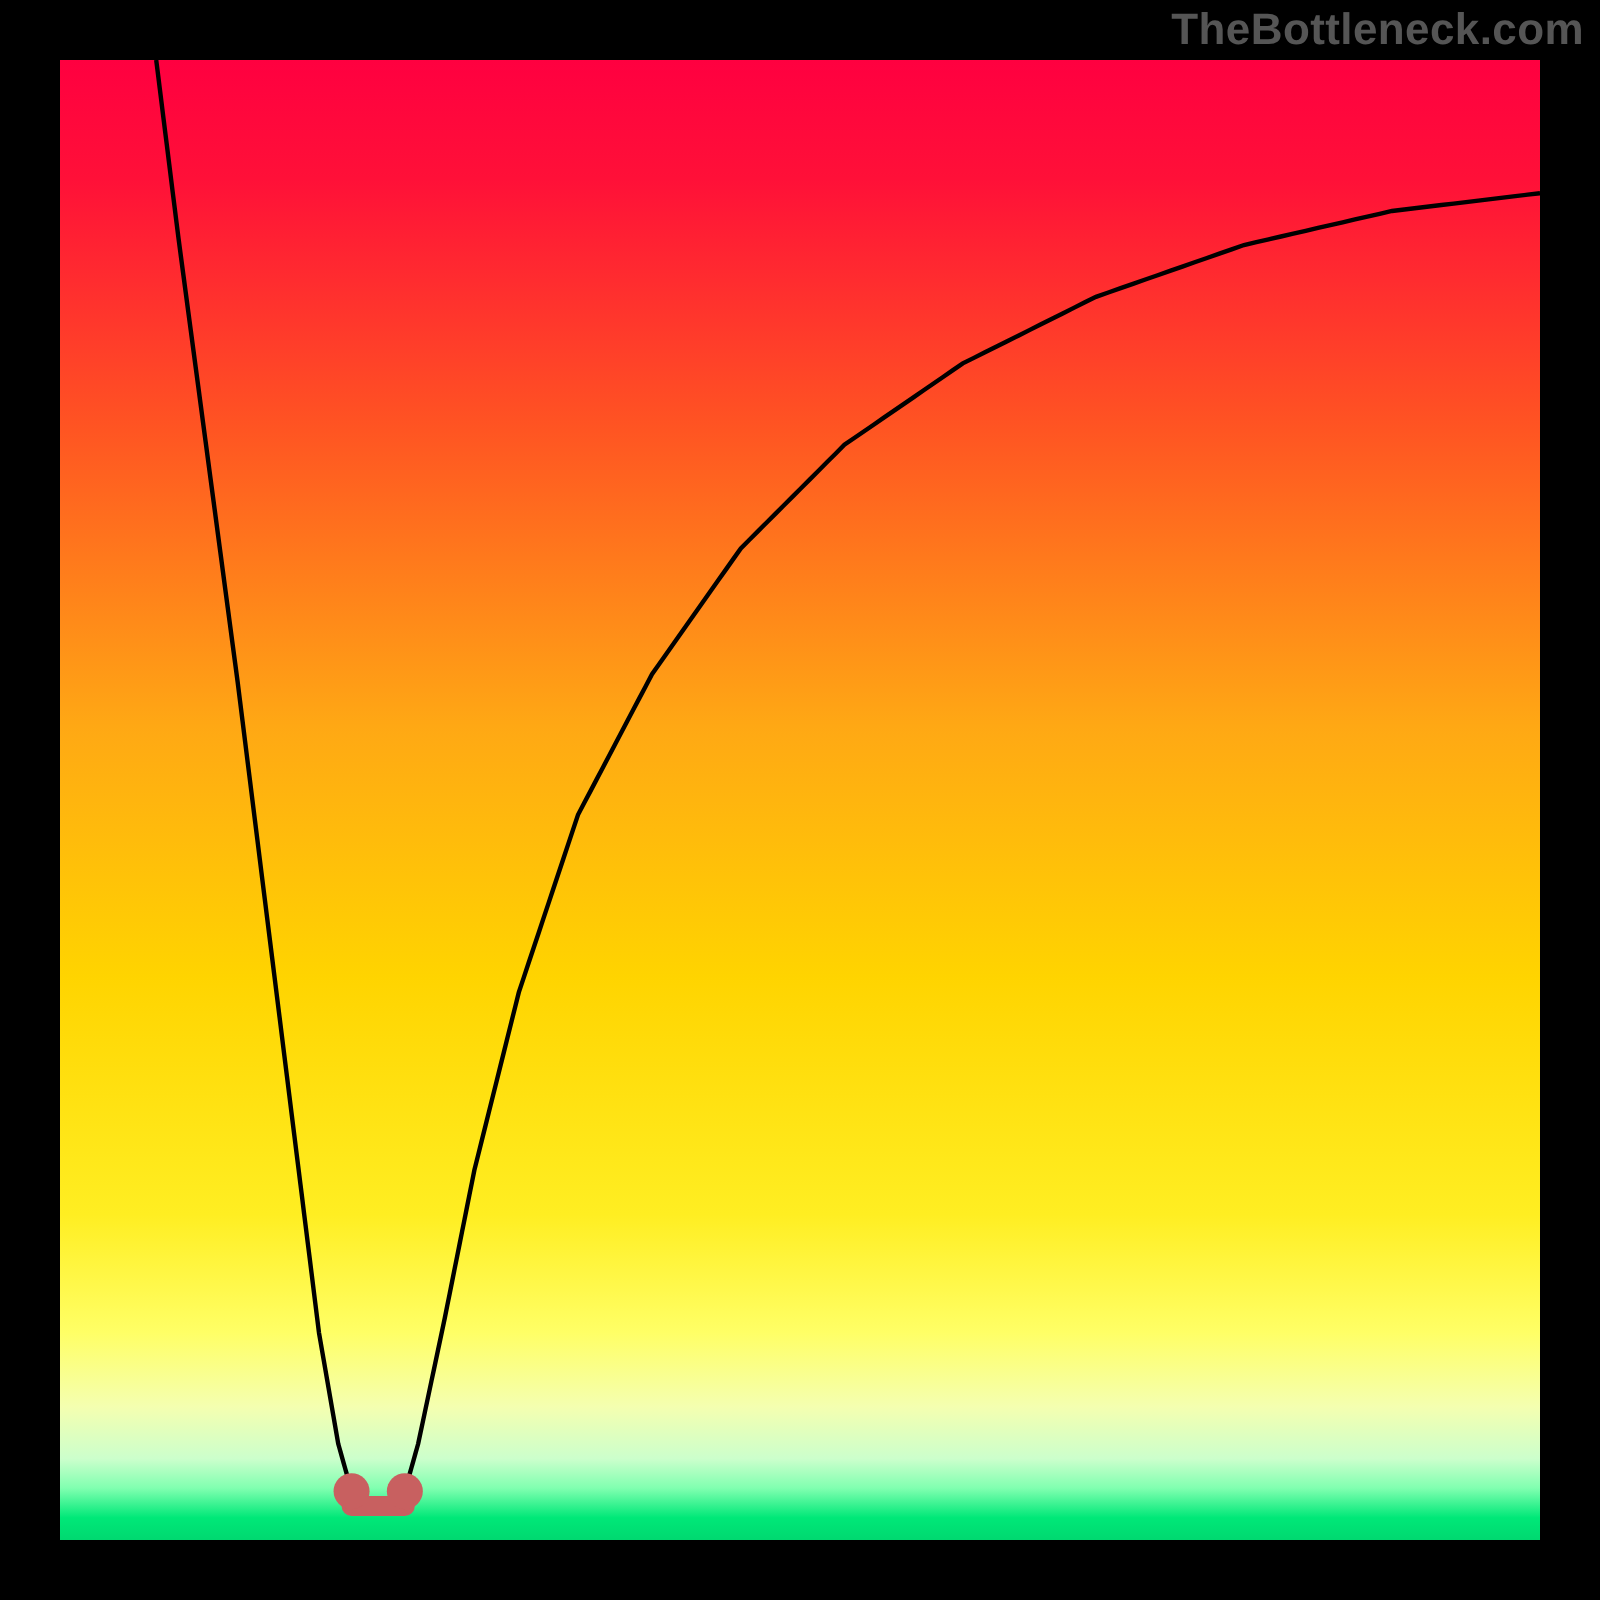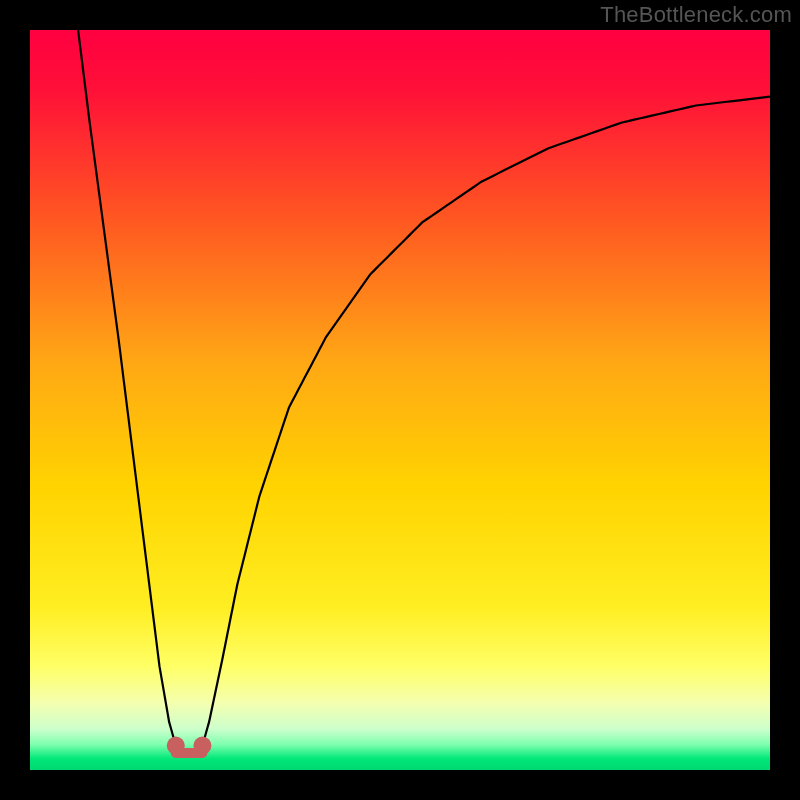--- a/index.html
+++ b/index.html
@@ -10,21 +10,21 @@
     position: relative;
     font-family: Arial, Helvetica, sans-serif;
     overflow: hidden;
   }
   .watermark {
     position: absolute;
     top: 2px;
     right: 8px;
     color: #555;
     font-size: 22px;
-    font-weight: 400;
+    font-weight: 700;
     z-index: 10;
     letter-spacing: 0.2px;
   }
   .frame {
     position: absolute;
     left: 30px;
     top: 30px;
     width: 740px;
     height: 740px;
     background: #000;

